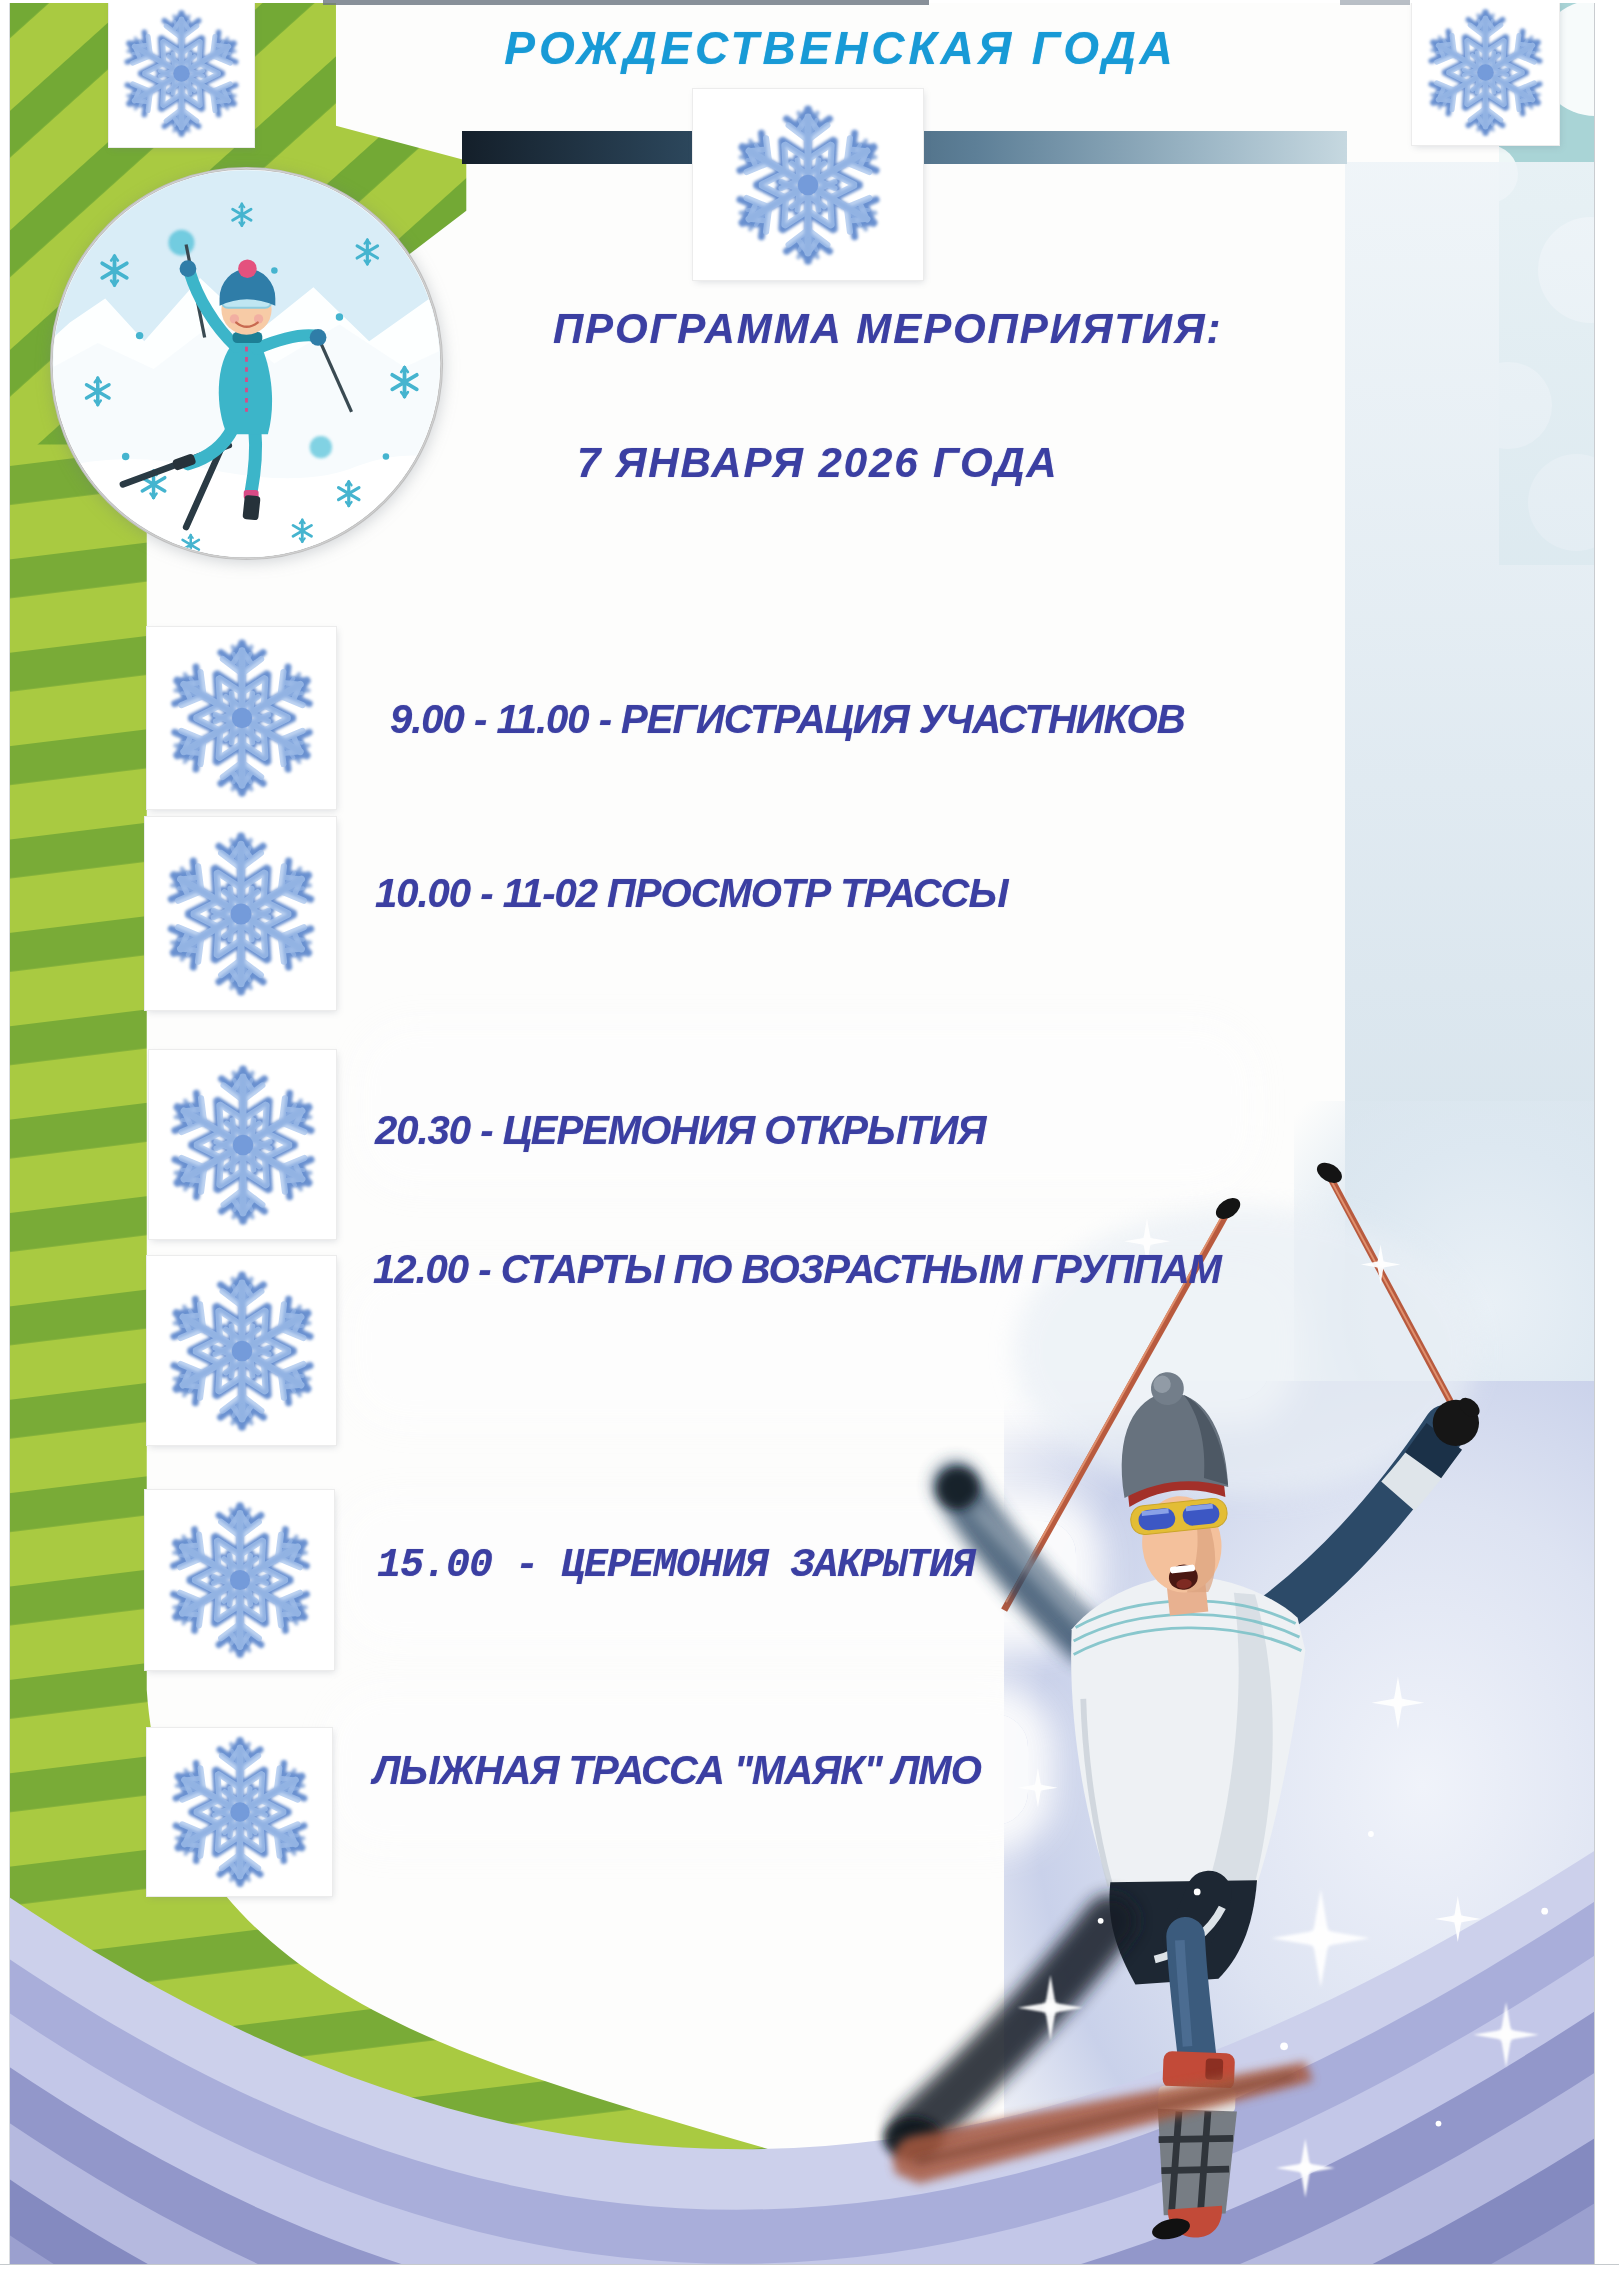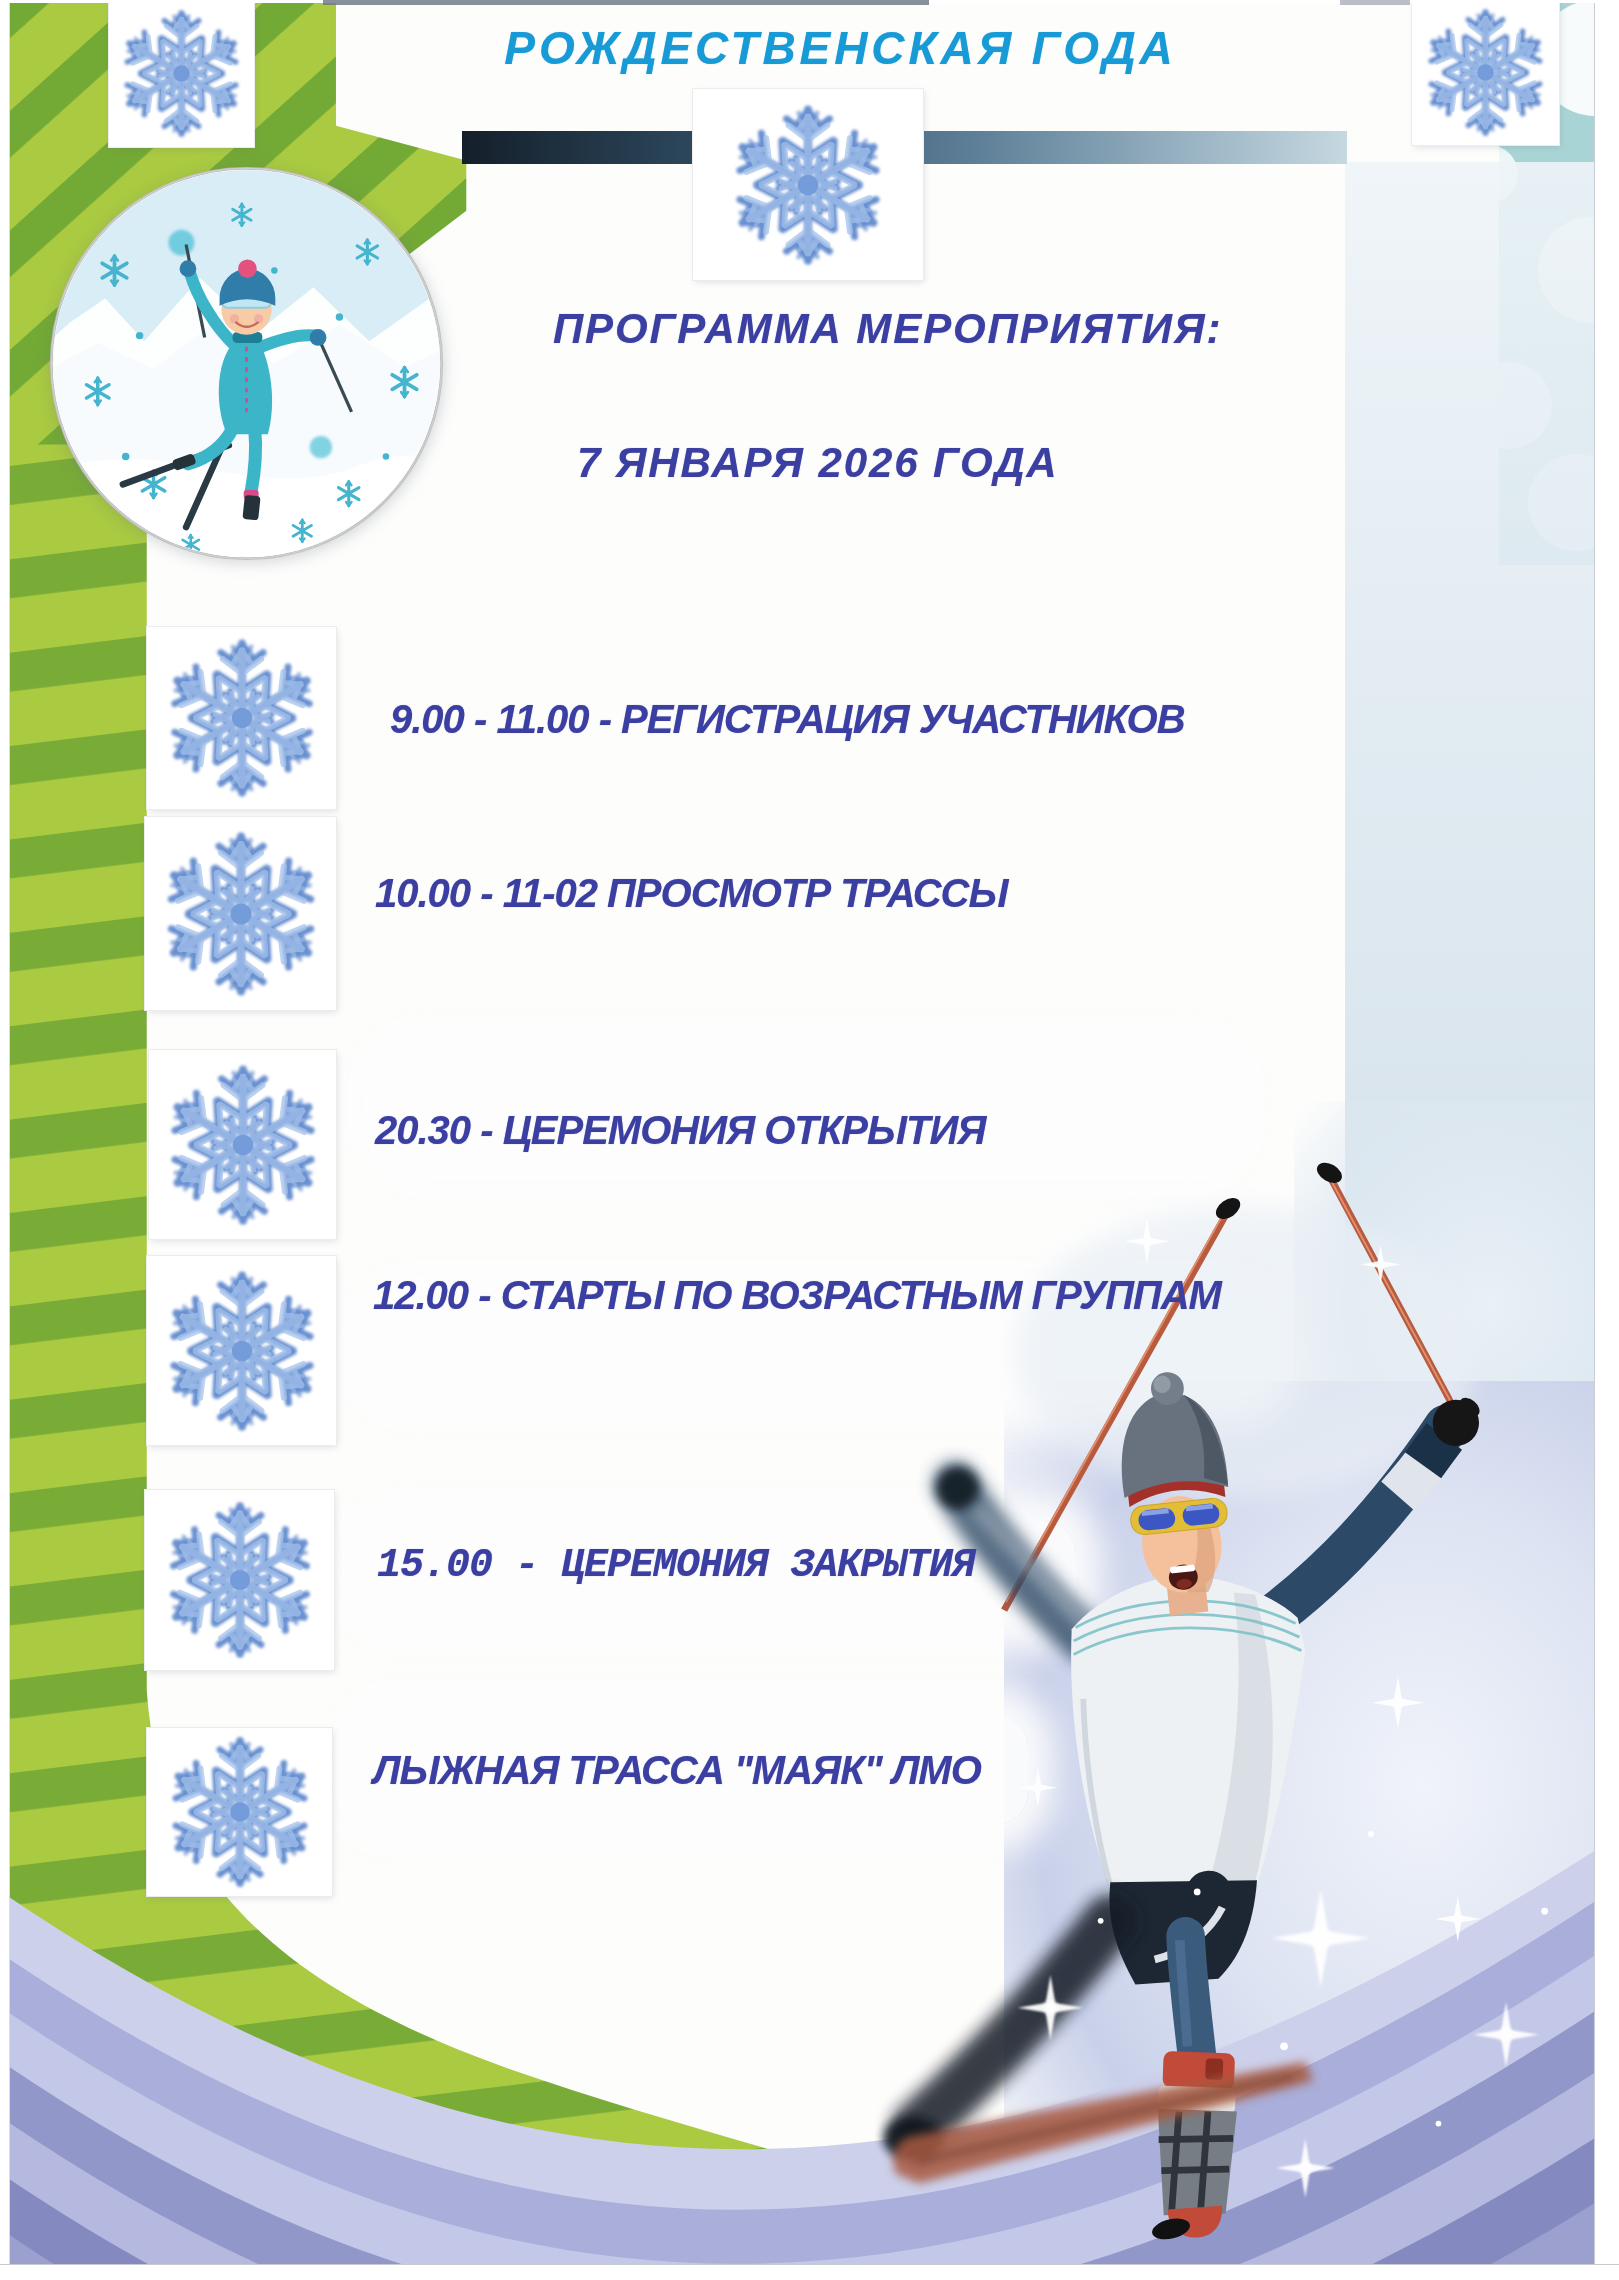--- a/index.html
+++ b/index.html
@@ -367,21 +367,21 @@
   <circle cx="220" cy="220" r="210" fill="none" stroke="#d9d9d9" stroke-width="1" opacity=".8"></circle>
 </svg>
 
 <div class="abs poster-title">РОЖДЕСТВЕНСКАЯ ГОДА</div>
 <div class="abs prog-text" style="left:553px;top:305px;">ПРОГРАММА МЕРОПРИЯТИЯ:</div>
 <div class="abs prog-text" style="left:577px;top:411px;margin-top:28px;">7 ЯНВАРЯ 2026 ГОДА</div>
 
 <div class="abs sched-text" style="top:697px;left:390px;">9.00 - 11.00 - РЕГИСТРАЦИЯ УЧАСТНИКОВ</div>
 <div class="abs sched-text" style="top:871px;left:375px;">10.00 - 11-02 ПРОСМОТР ТРАССЫ</div>
 <div class="abs sched-text" style="top:1108px;left:375px;">20.30 - ЦЕРЕМОНИЯ ОТКРЫТИЯ</div>
-<div class="abs sched-text" style="top:1273px;left:373px;">12.00 - СТАРТЫ ПО ВОЗРАСТНЫМ ГРУППАМ</div>
+<div class="abs sched-text" style="top:1247px;left:373px;">12.00 - СТАРТЫ ПО ВОЗРАСТНЫМ ГРУППАМ</div>
 <div class="abs sched-text" style="top:1543px;left:377px;font-family:Liberation Mono, monospace;">15.00 - ЦЕРЕМОНИЯ ЗАКРЫТИЯ</div>
 <div class="abs sched-text" style="top:1748px;left:373px;">ЛЫЖНАЯ ТРАССА "МАЯК" ЛМО</div>
 
 <div class="abs margin-left"></div>
 <div class="abs margin-right"></div>
 <div class="abs margin-top"></div>
 <div class="abs margin-bottom"></div>
 <div class="abs scanline1"></div>
 <div class="abs scanline2"></div>
 

